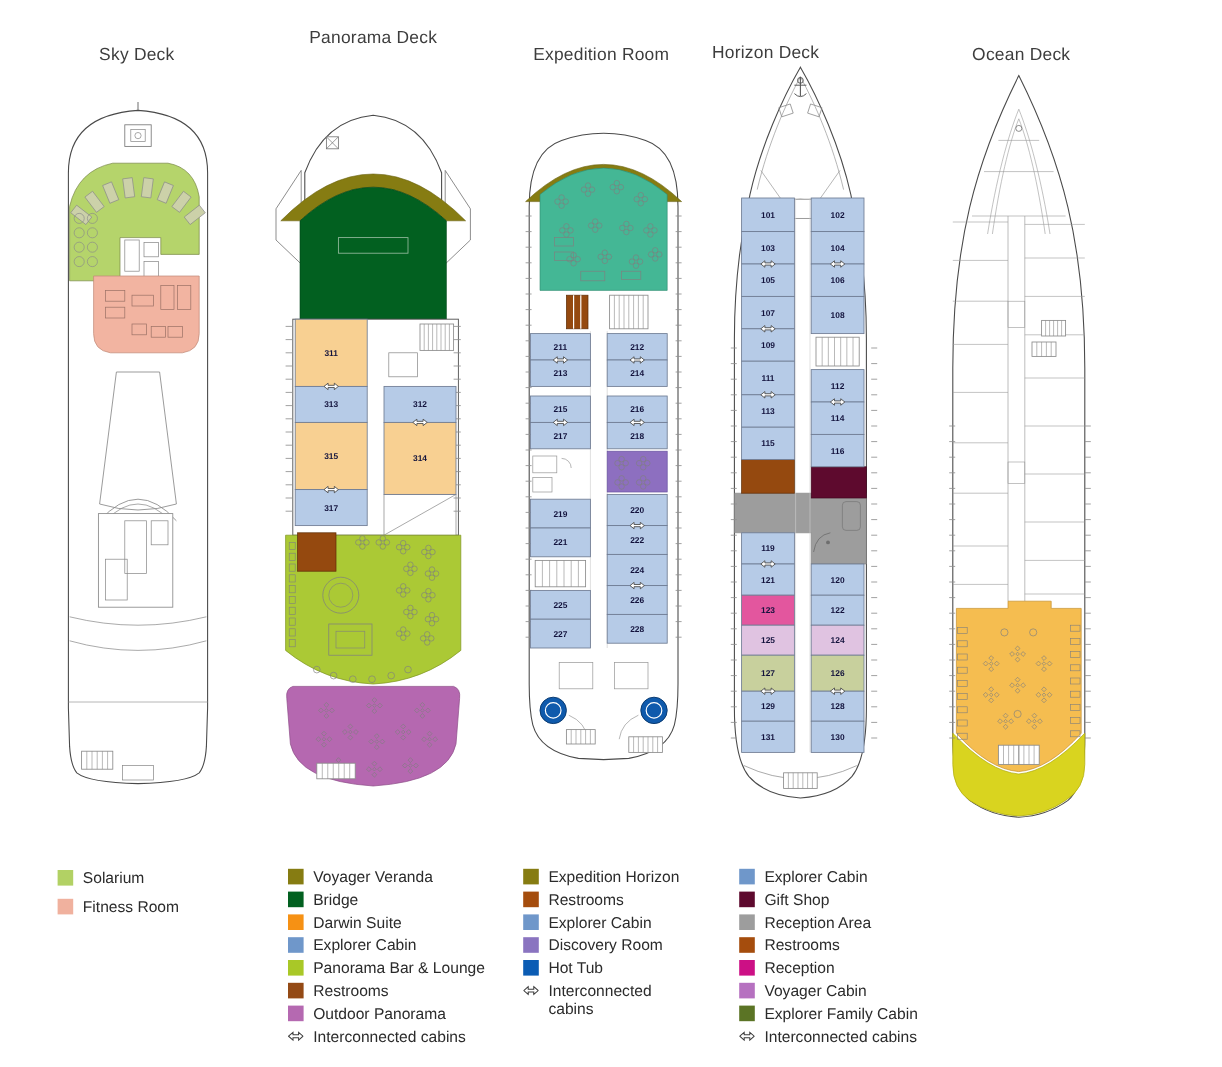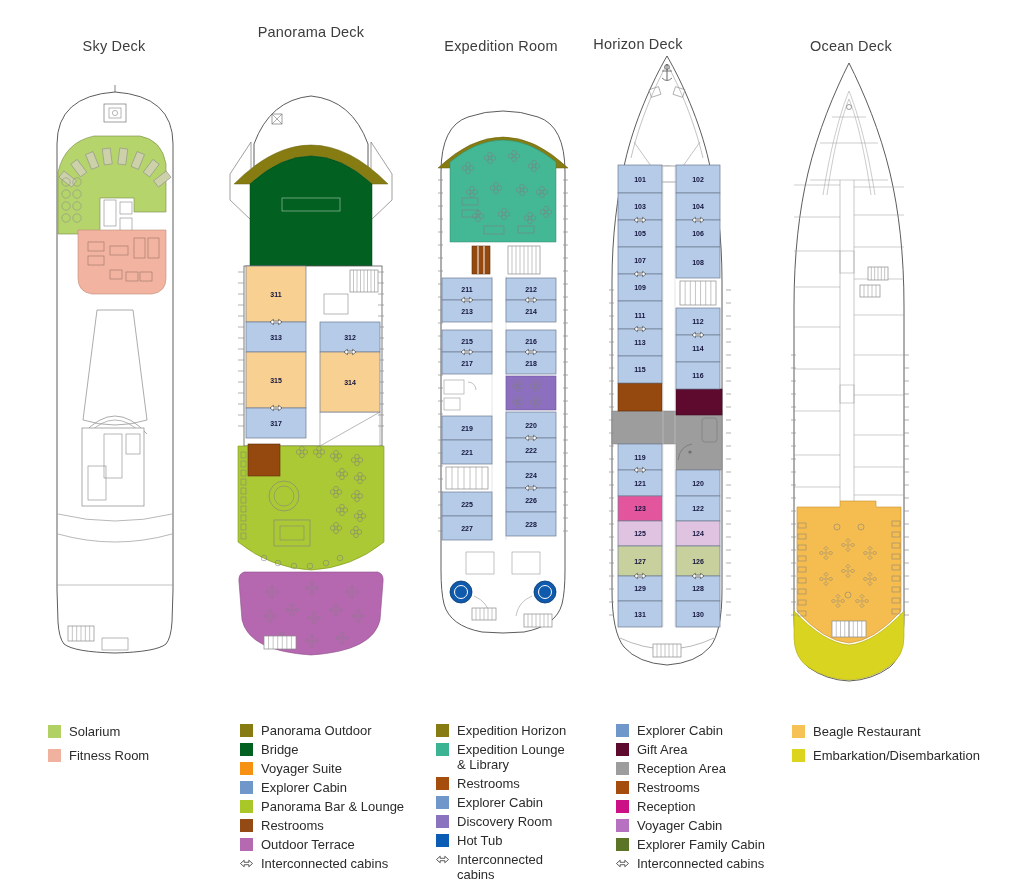--- a/index.html
+++ b/index.html
@@ -777,65 +777,61 @@
         <span class="lt">Solarium</span>
       </div>
       <div class="li">
         <span class="sw" style="background:#f0b19e"></span>
         <span class="lt">Fitness Room</span>
       </div>
     </div>
   <div class="legend" id="legend-panorama" style="left:240px;top:723px">
       <div class="li">
         <span class="sw" style="background:#867c12"></span>
-        <span class="lt">Panorama Outdoor</span>
+        <span class="lt">Voyager Veranda</span>
       </div>
       <div class="li">
         <span class="sw" style="background:#026020"></span>
         <span class="lt">Bridge</span>
       </div>
       <div class="li">
         <span class="sw" style="background:#f69114"></span>
-        <span class="lt">Voyager Suite</span>
+        <span class="lt">Darwin Suite</span>
       </div>
       <div class="li">
         <span class="sw" style="background:#6f97ca"></span>
         <span class="lt">Explorer Cabin</span>
       </div>
       <div class="li">
         <span class="sw" style="background:#a9c827"></span>
         <span class="lt">Panorama Bar &amp; Lounge</span>
       </div>
       <div class="li">
         <span class="sw" style="background:#944a15"></span>
         <span class="lt">Restrooms</span>
       </div>
       <div class="li">
         <span class="sw" style="background:#b569b1"></span>
-        <span class="lt">Outdoor Terrace</span>
+        <span class="lt">Outdoor Panorama</span>
       </div>
       <div class="li">
         <span class="icon-sw">
           <svg width="14" height="9" viewBox="0 0 14 9">
             <path d="M0.5,4.5 L4.5,1 L4.5,3.2 L9.5,3.2 L9.5,1 L13.5,4.5 L9.5,8 L9.5,5.8 L4.5,5.8 L4.5,8 Z" fill="#fff" stroke="#3c3c3c" stroke-width="0.9"></path>
           </svg>
         </span>
         <span class="lt">Interconnected cabins</span>
       </div>
     </div>
   <div class="legend narrow" id="legend-expedition" style="left:436px;top:723px">
       <div class="li">
         <span class="sw" style="background:#867c12"></span>
         <span class="lt">Expedition Horizon</span>
       </div>
       <div class="li">
-        <span class="sw" style="background:#3cb493"></span>
-        <span class="lt">Expedition Lounge &amp; Library</span>
-      </div>
-      <div class="li">
         <span class="sw" style="background:#a54d0d"></span>
         <span class="lt">Restrooms</span>
       </div>
       <div class="li">
         <span class="sw" style="background:#6f97ca"></span>
         <span class="lt">Explorer Cabin</span>
       </div>
       <div class="li">
         <span class="sw" style="background:#8a74c0"></span>
         <span class="lt">Discovery Room</span>
@@ -853,21 +849,21 @@
         <span class="lt">Interconnected cabins</span>
       </div>
     </div>
   <div class="legend" id="legend-horizon" style="left:616px;top:723px">
       <div class="li">
         <span class="sw" style="background:#6f97ca"></span>
         <span class="lt">Explorer Cabin</span>
       </div>
       <div class="li">
         <span class="sw" style="background:#5e0a2e"></span>
-        <span class="lt">Gift Area</span>
+        <span class="lt">Gift Shop</span>
       </div>
       <div class="li">
         <span class="sw" style="background:#9d9d9d"></span>
         <span class="lt">Reception Area</span>
       </div>
       <div class="li">
         <span class="sw" style="background:#a54d0d"></span>
         <span class="lt">Restrooms</span>
       </div>
       <div class="li">
@@ -884,24 +880,14 @@
       </div>
       <div class="li">
         <span class="icon-sw">
           <svg width="14" height="9" viewBox="0 0 14 9">
             <path d="M0.5,4.5 L4.5,1 L4.5,3.2 L9.5,3.2 L9.5,1 L13.5,4.5 L9.5,8 L9.5,5.8 L4.5,5.8 L4.5,8 Z" fill="#fff" stroke="#3c3c3c" stroke-width="0.9"></path>
           </svg>
         </span>
         <span class="lt">Interconnected cabins</span>
       </div>
     </div>
-  <div class="legend roomy" id="legend-ocean" style="left:792px;top:724px">
-      <div class="li">
-        <span class="sw" style="background:#f6c255"></span>
-        <span class="lt">Beagle Restaurant</span>
-      </div>
-      <div class="li">
-        <span class="sw" style="background:#ddd41d"></span>
-        <span class="lt">Embarkation/Disembarkation</span>
-      </div>
-    </div>
 
 </div>
 
 </body></html>

